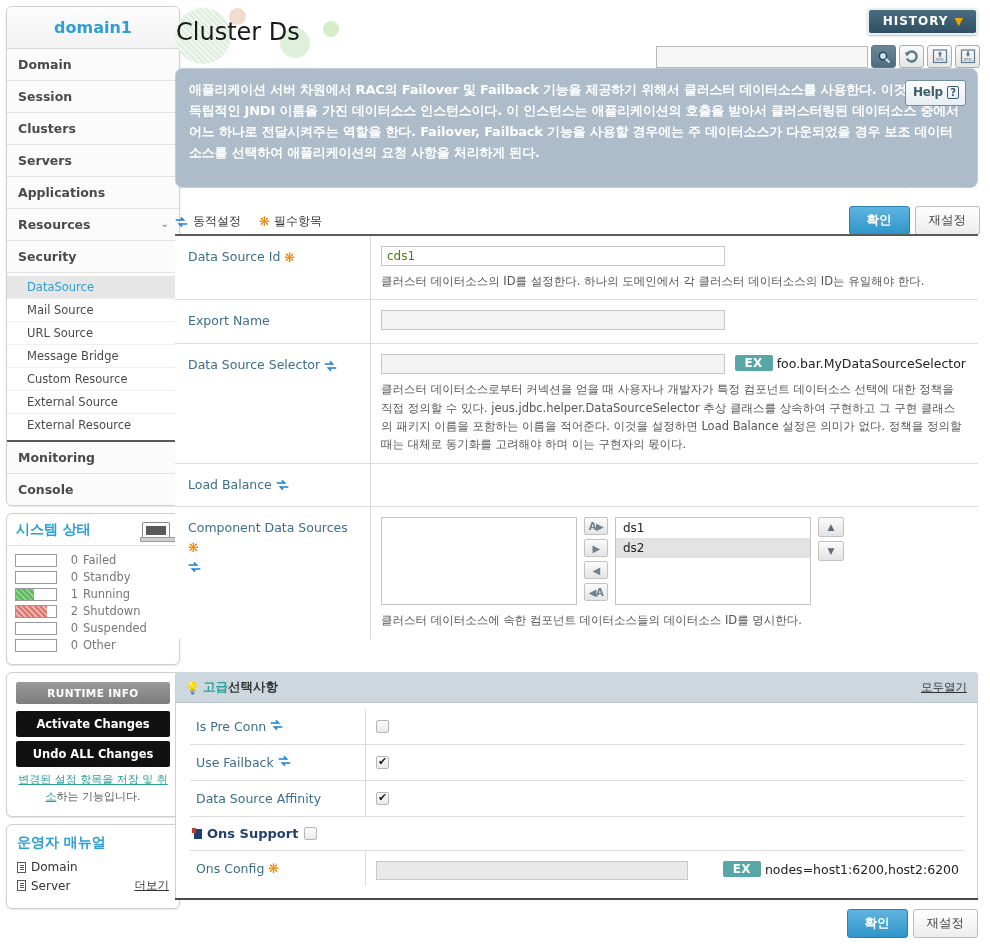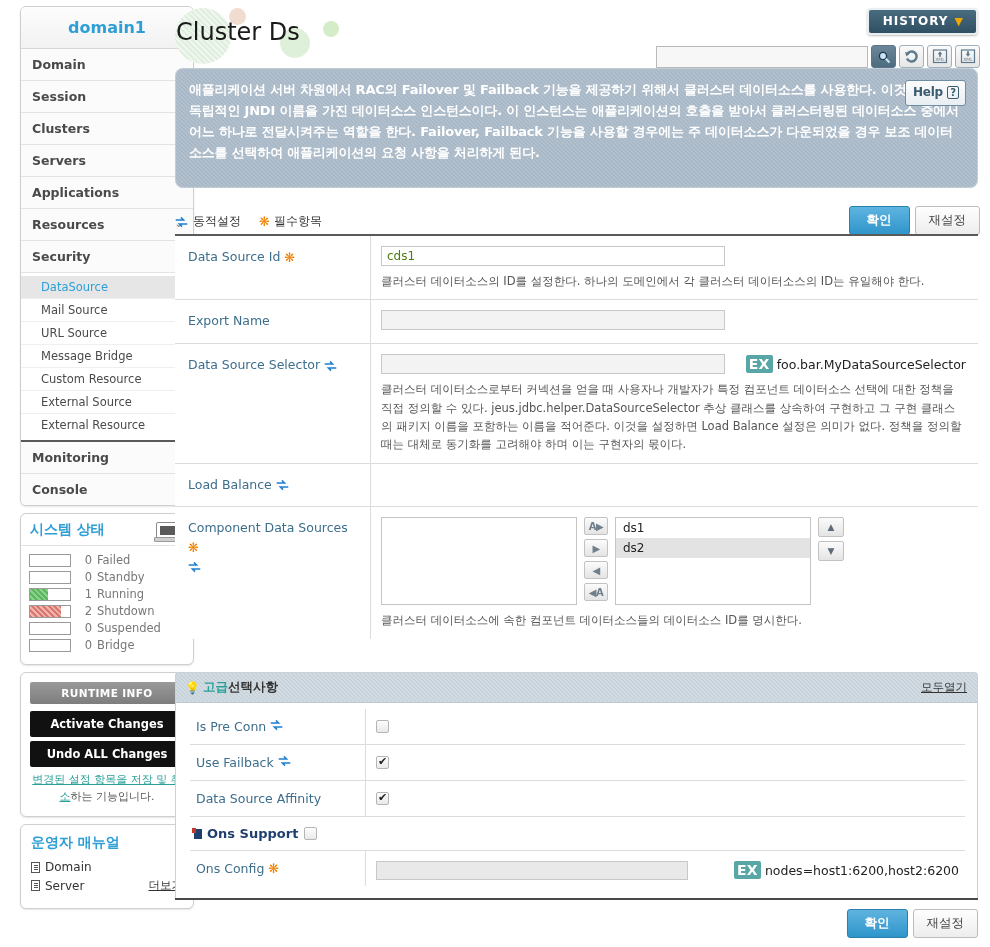--- a/index.html
+++ b/index.html
@@ -9,21 +9,21 @@
     background: #ffffff;
     font-family: "DejaVu Sans", "Liberation Sans", sans-serif;
     font-size: 12px;
     color: #333;
     overflow: hidden;
   }
   #app { position: relative; width: 990px; height: 947px; }
 
   
   #sidebar {
-    position: absolute; left: 20px; top: 6px;
+    position: absolute; left: 6px; top: 6px;
     width: 174px; height: 930px;
   }
   .side-card {
     background: #fff;
     border: 1px solid #cfcfcf;
     border-radius: 6px;
     box-shadow: 0 1px 2px rgba(0,0,0,.10);
     margin-bottom: 7px;
     overflow: hidden;
   }
@@ -237,22 +237,22 @@
     font-size: 12px; padding: 0 5px; font-family: inherit; color:#4d7c0f;
   }
   .ftext.filled { background:#ffffff; }
   .fdesc { font-size: 11.5px; color: #555; line-height: 1.6; margin-top: 6px; }
   .fdesc .dflt { color:#222; font-weight: bold; }
   .ex-line {
     position: absolute; right: 12px; top: 11px;
     font-size: 12.5px; color: #222; display: flex; align-items: center; gap: 4px;
   }
   .ex-badge {
-    background: #59a6a6; color: #fff; font-size: 14px; font-weight: bold;
-    padding: 1px 3px; border-radius: 2px; letter-spacing: .3px;
+    background: #59a6a6; color: #fff; font-size: 12px; font-weight: bold;
+    padding: 1px 10px; border-radius: 2px; letter-spacing: .3px;
   }
   .cbox {
     width: 13px; height: 13px; border: 1px solid #b5b5b5;
     background: linear-gradient(#fdfdfd,#e9e9e9); border-radius: 2px;
     display: inline-block; vertical-align: middle; position: relative; cursor: pointer;
   }
   .cbox.checked:after {
     content: "\2714"; position: absolute; left: 1px; top: -2px;
     font-size: 11px; color: #222;
   }
@@ -432,21 +432,21 @@
               <i style="width:0%;background:#fff"></i>
             </span>
           <span class="stat-num">0</span>
           <span class="stat-label">Suspended</span>
         </div>
         <div class="stat-row">
           <span class="stat-bar">
               <i style="width:0%;background:#fff"></i>
             </span>
           <span class="stat-num">0</span>
-          <span class="stat-label">Bridge</span>
+          <span class="stat-label">Other</span>
         </div>
       </div>
     </div>
 
     <div class="side-card">
       <div class="btn-block">
         <button class="runtime-btn">RUNTIME INFO</button>
         <button class="dark-btn">Activate Changes</button>
         <button class="dark-btn">Undo ALL Changes</button>
         <div class="hint-text"><u>변경된 설정 항목을 저장 및 취소</u><span>하는 기능입니다.</span></div>

